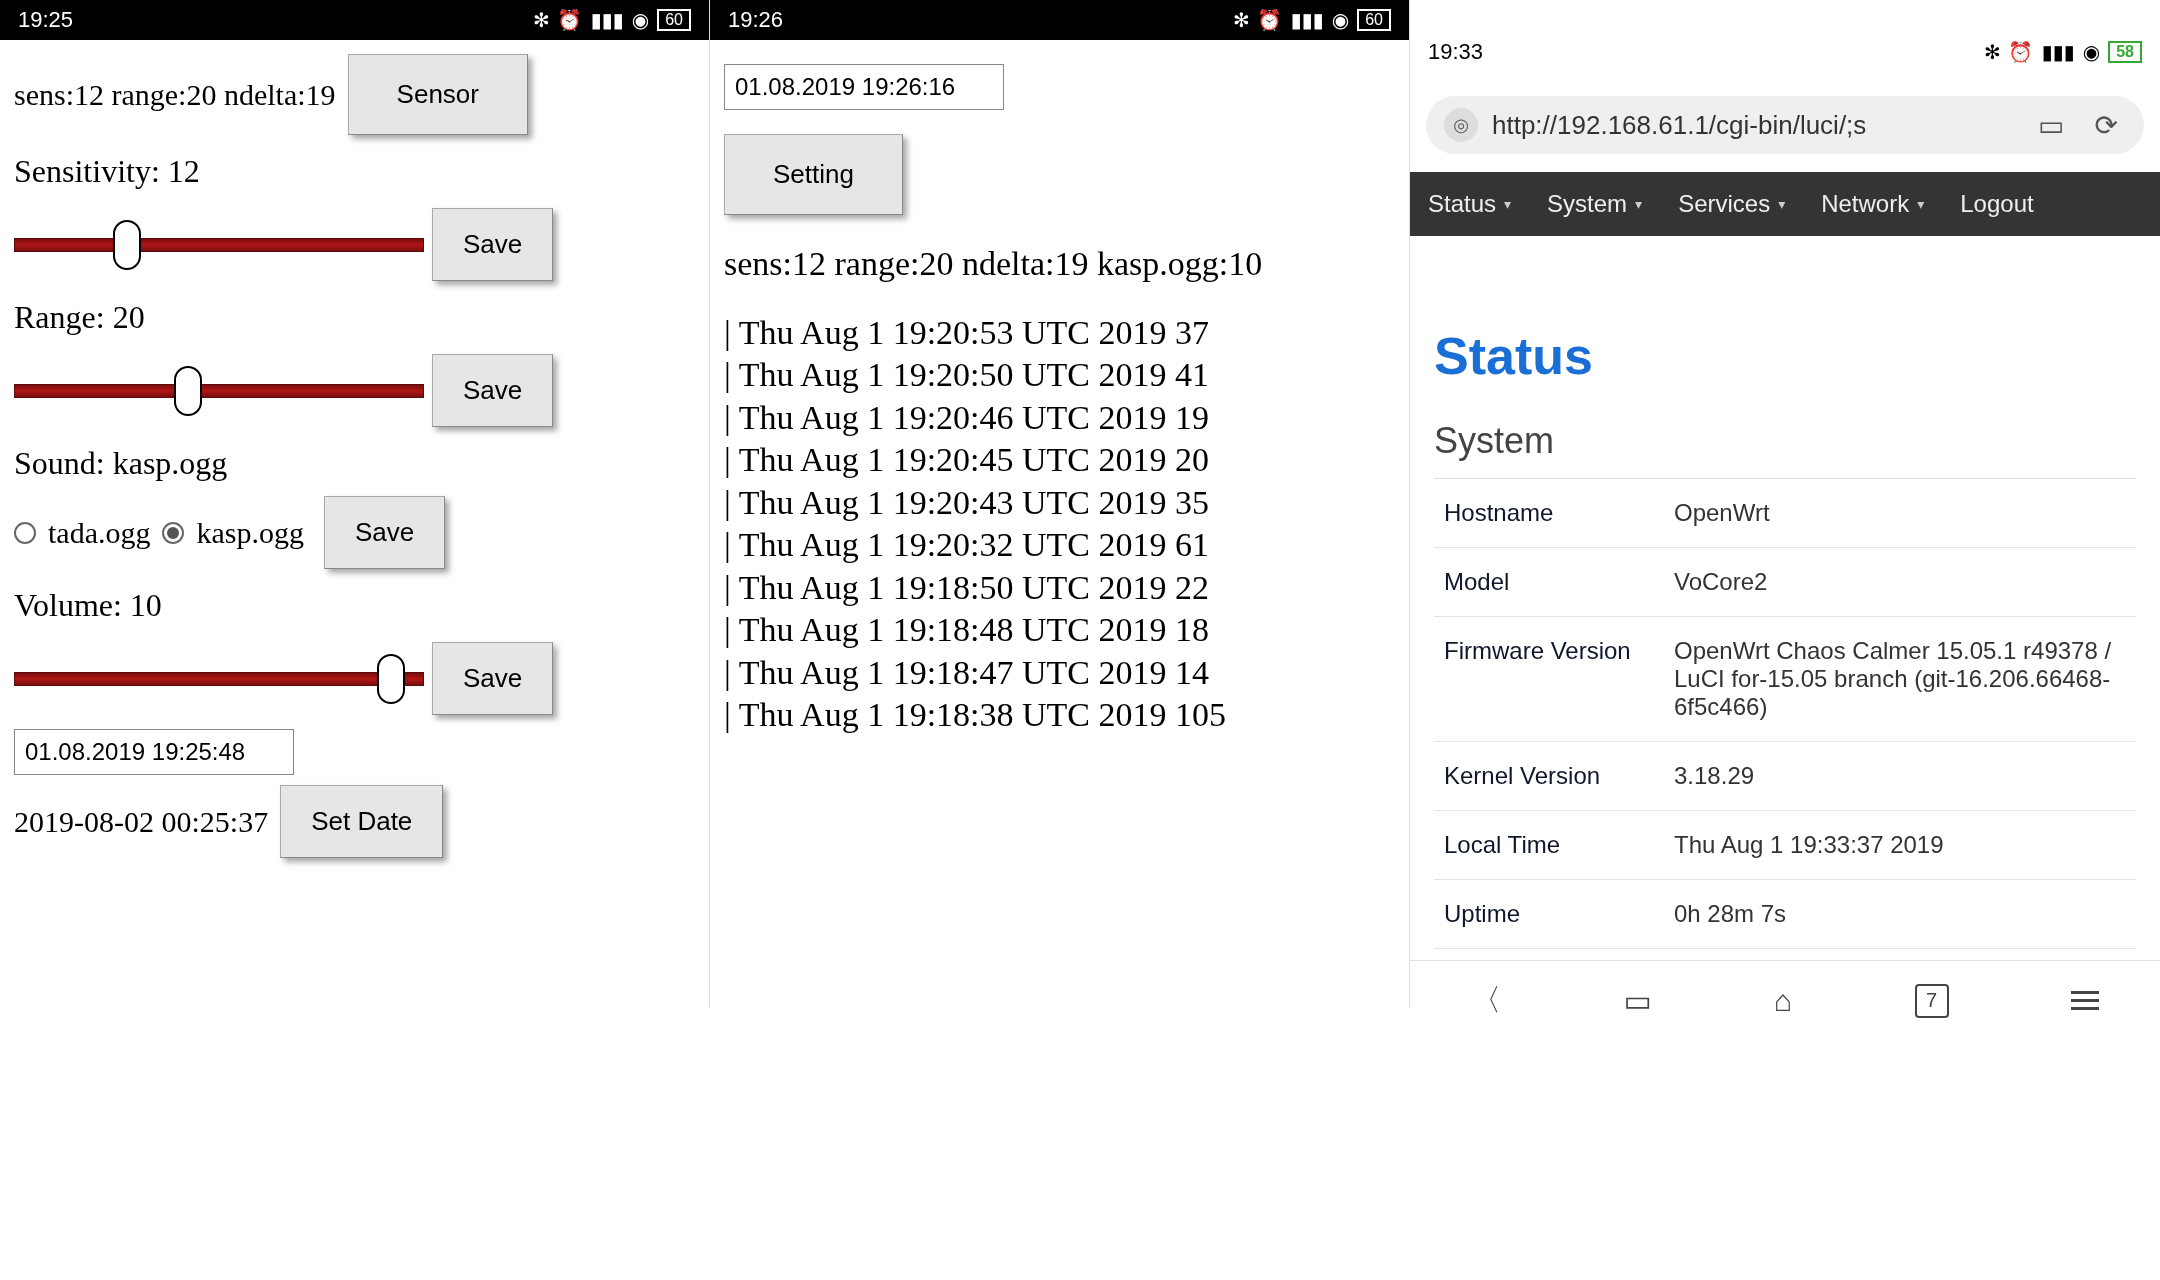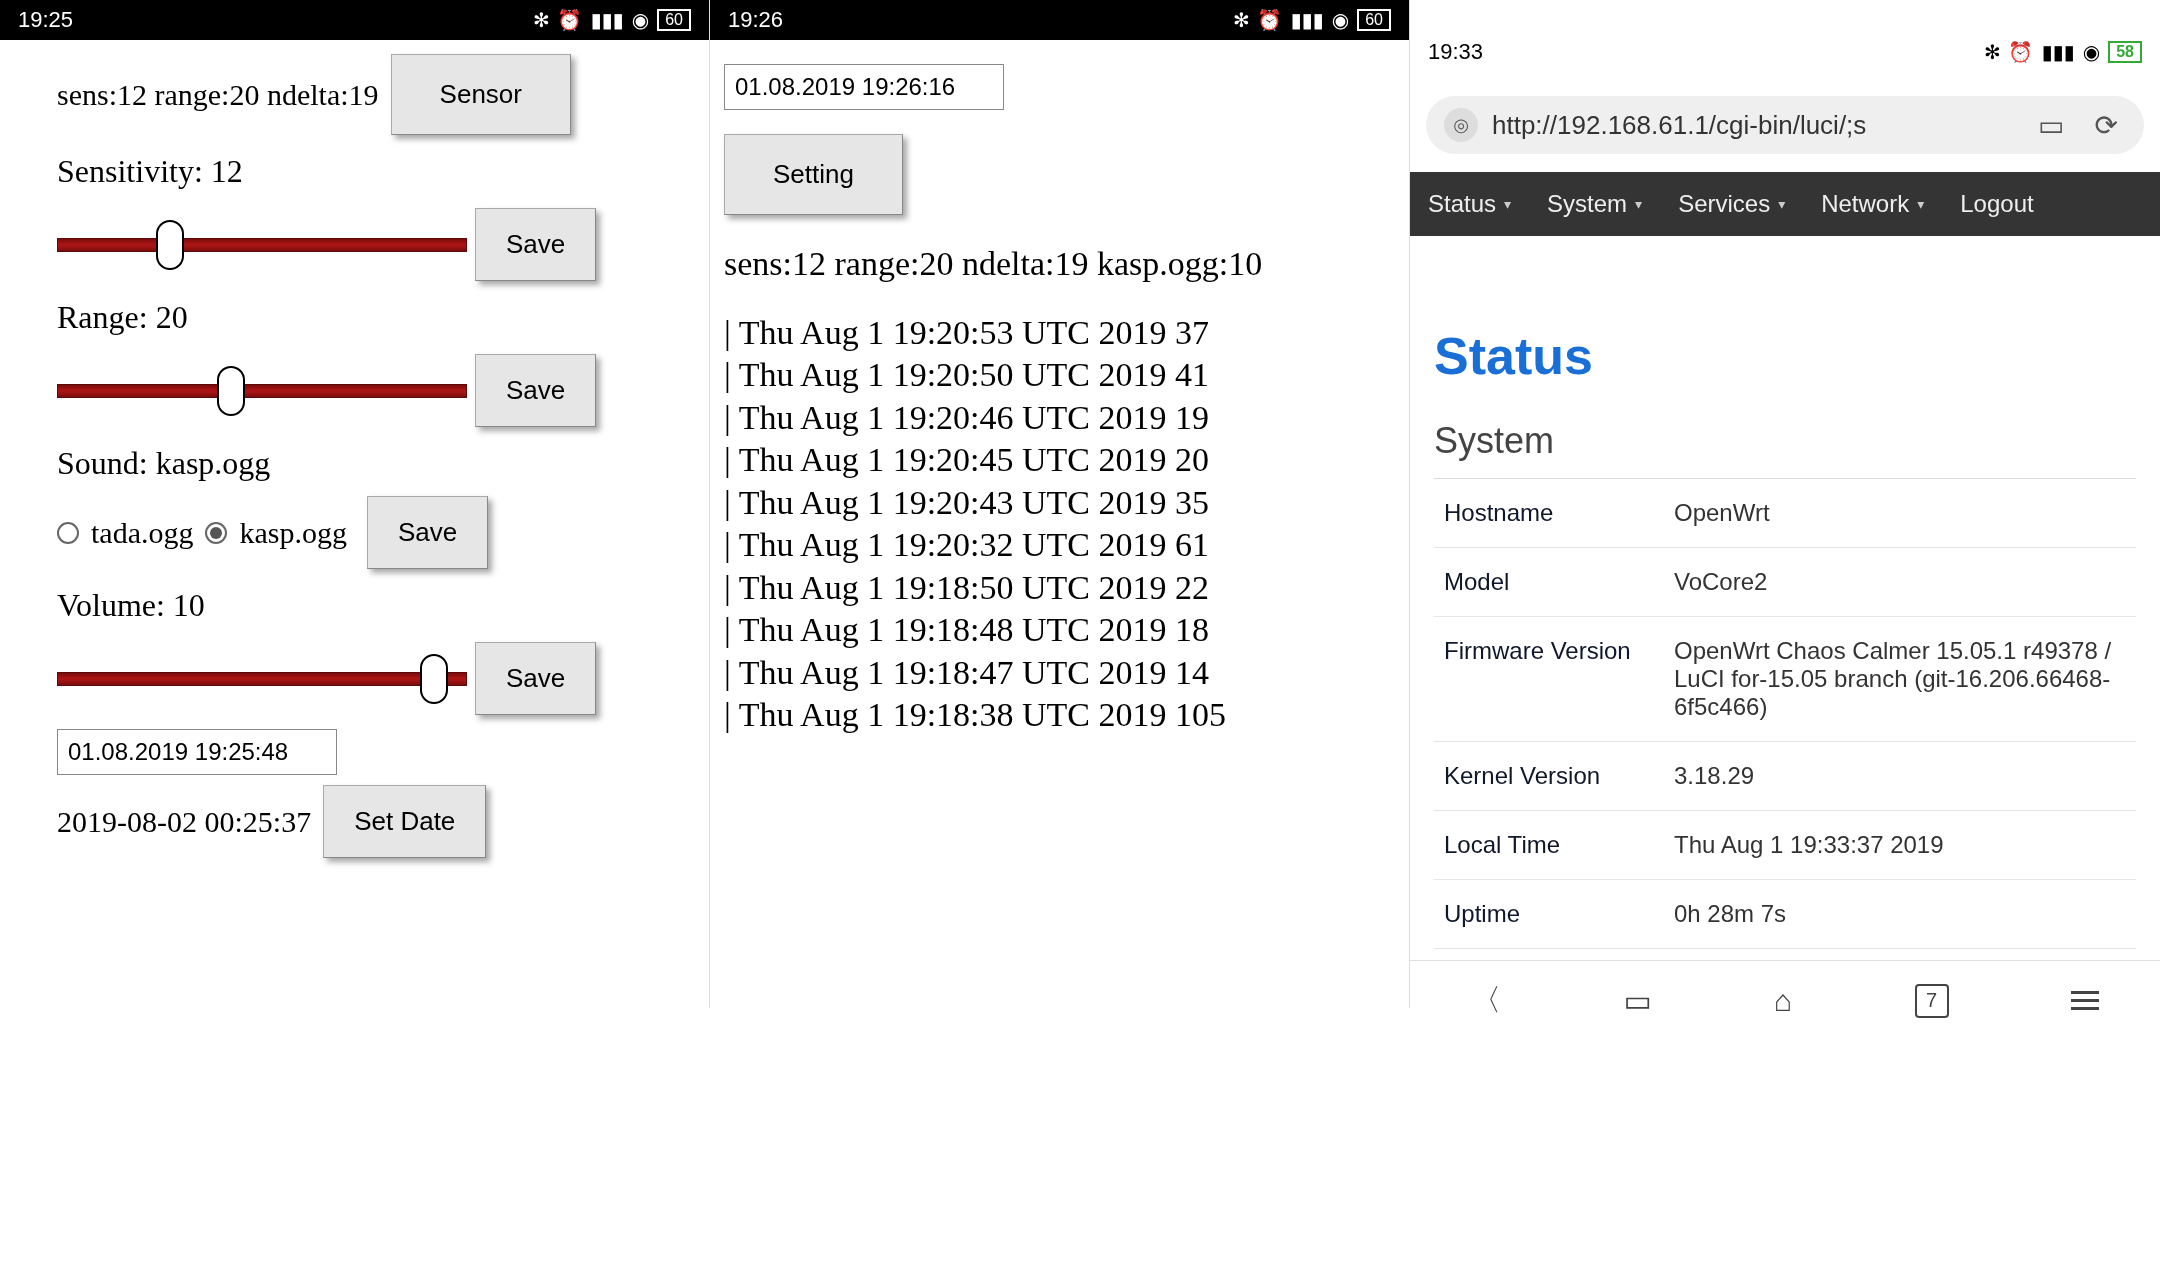--- a/index.html
+++ b/index.html
@@ -42,21 +42,21 @@
   border: 2px solid currentColor;
   border-radius: 0;
   padding: 0 6px;
   font-size: 16px;
   line-height: 18px;
 }
 .batt-green { border-color: #3a3; color: #000; }
 .batt-green .battfill { color:#3a3; font-weight:bold }
 
 
-.ctl-body { padding: 14px 14px; font-size: 30px; color:#000; font-family: Georgia, "Times New Roman", serif; margin-left: 43px; }
+.ctl-body { padding: 14px 14px; font-size: 30px; color:#000; font-family: Georgia, "Times New Roman", serif; }
 .row { display: flex; align-items: center; gap: 12px; margin-bottom: 8px; }
 .row-slider { display:flex; align-items:center; gap:8px; margin-top:18px; margin-bottom:10px; }
 .label { font-size: 32px; margin-top: 18px; }
 .btn {
   font-family: Arial, sans-serif;
   font-size: 26px;
   background: #e6e6e6;
   border: 1px solid #aaa;
   border-right-color:#888;
   border-bottom-color:#888;

